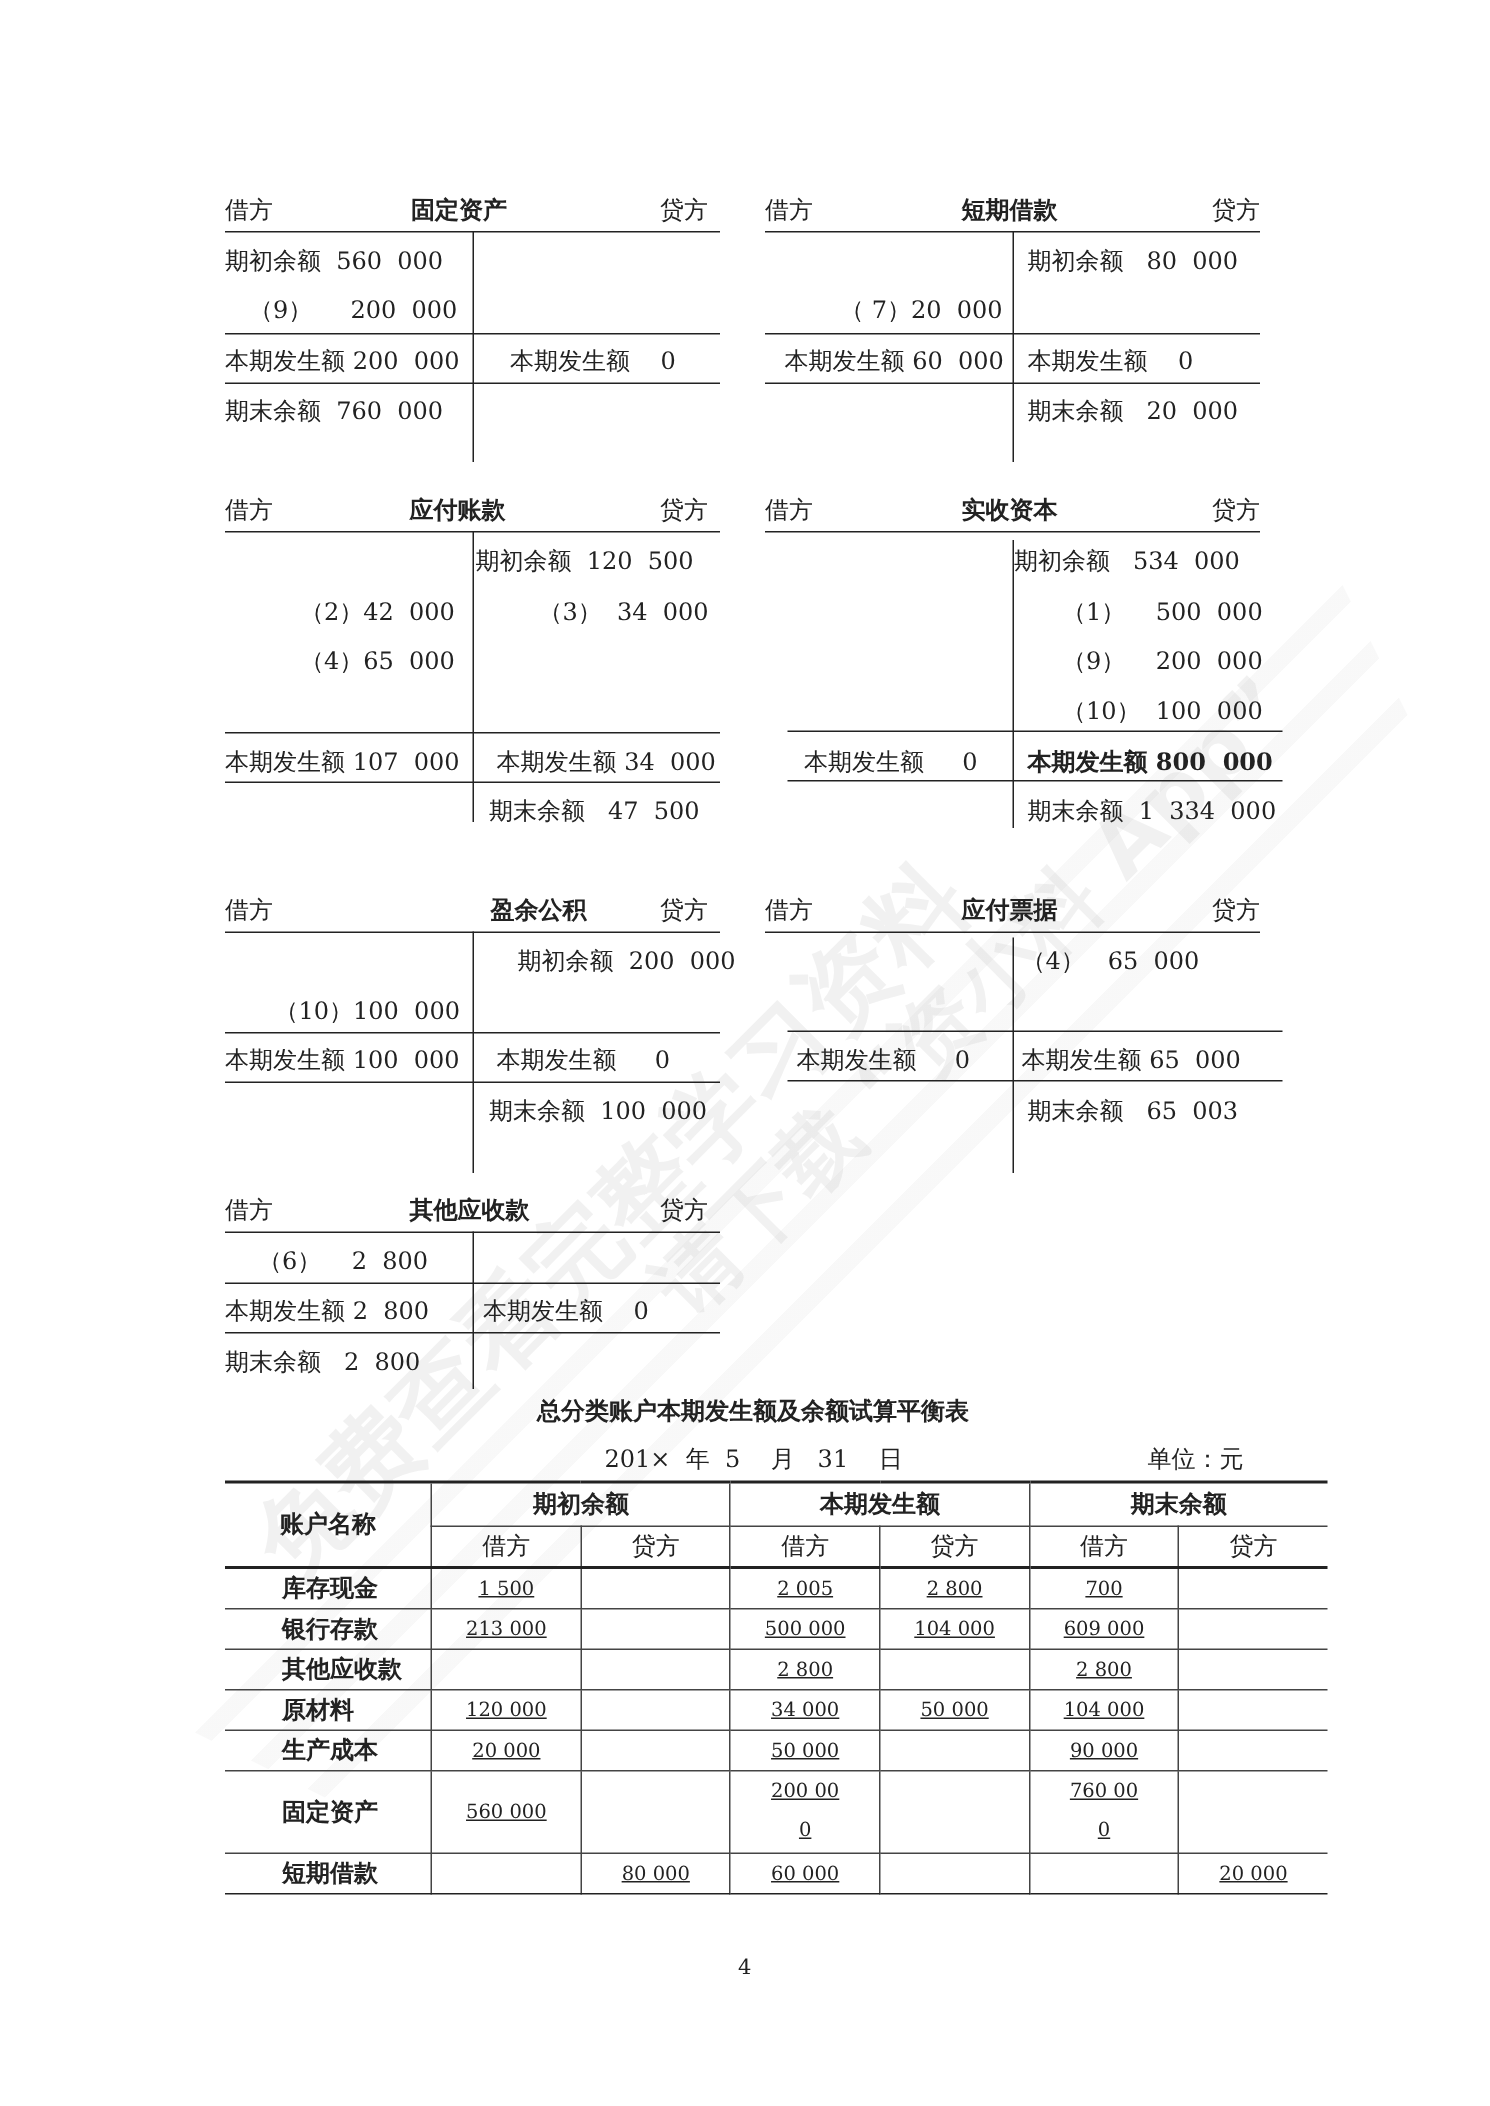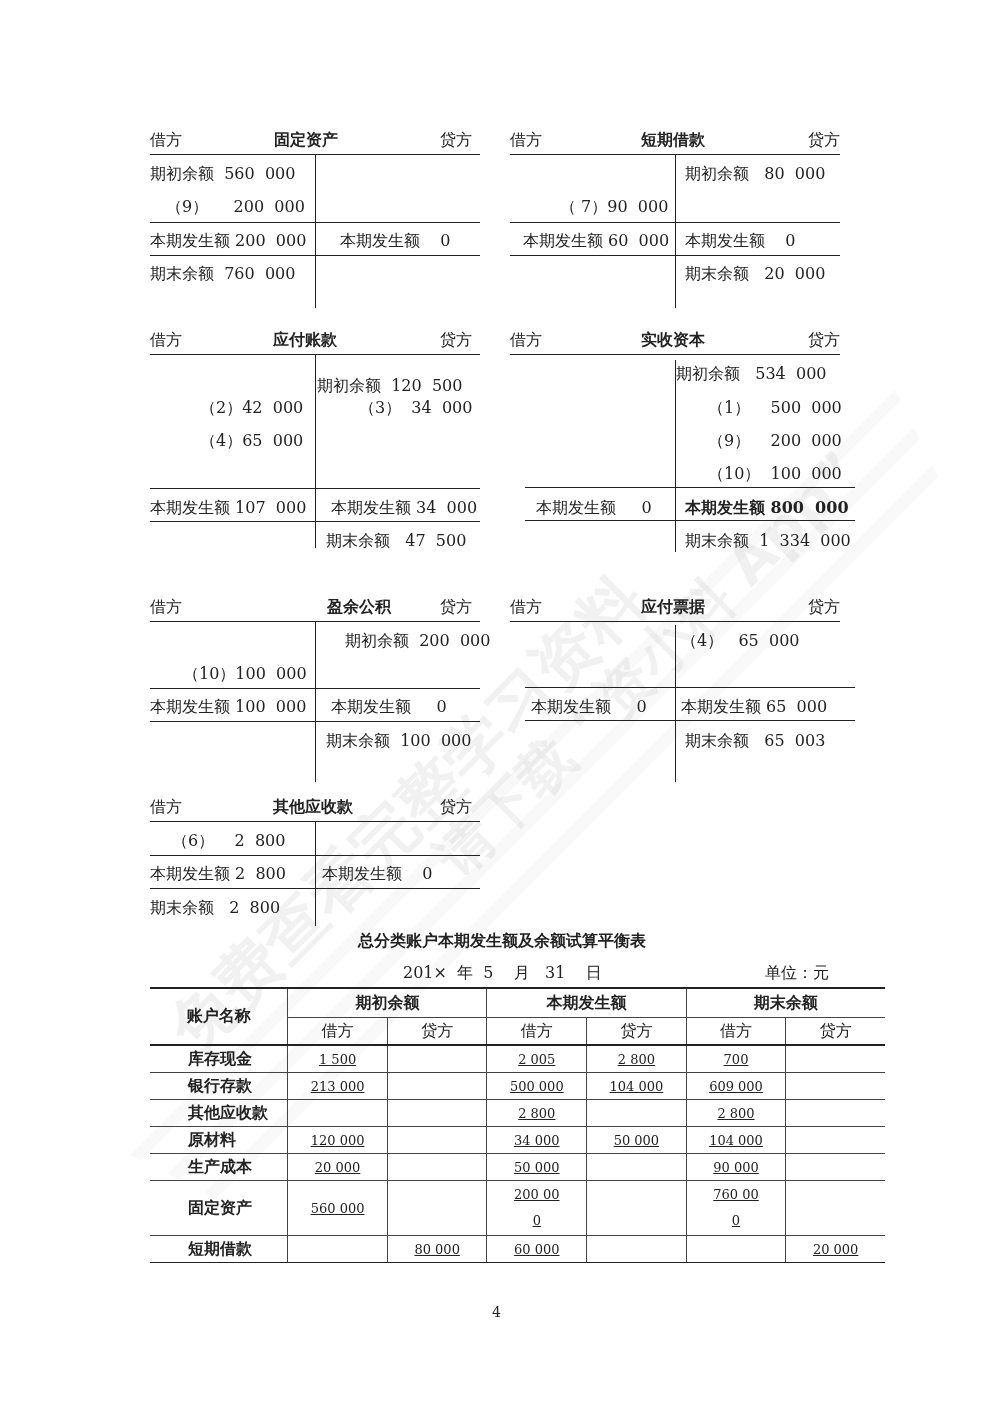--- a/index.html
+++ b/index.html
@@ -53,35 +53,35 @@
   <div class="abs t" style="left:150px; top:264px;">期末余额  760  000</div>
 </div>
 
 <div>
   <div class="abs hdr" style="left:510px; top:130px;">借方</div>
   <div class="abs title-b" style="left:641px; top:130px;">短期借款</div>
   <div class="abs hdr" style="left:808px; top:130px;">贷方</div>
   <div class="hl" style="left:510px; top:154px; width:330px;"></div>
   <div class="vl" style="left:675px; top:154px; height:154px;"></div>
   <div class="abs t" style="left:685px; top:164px;">期初余额   80  000</div>
-  <div class="abs t" style="left:560px; top:197px;">（ 7）90  000</div>
+  <div class="abs t" style="left:560px; top:197px;">（ 7）20  000</div>
   <div class="hl" style="left:510px; top:222px; width:330px;"></div>
   <div class="abs t" style="left:523px; top:231px;">本期发生额 60  000</div>
   <div class="abs t" style="left:685px; top:231px;">本期发生额    0</div>
   <div class="hl" style="left:510px; top:255px; width:330px;"></div>
   <div class="abs t" style="left:685px; top:264px;">期末余额   20  000</div>
 </div>
 
 <div>
   <div class="abs hdr" style="left:150px; top:330px;">借方</div>
   <div class="abs title-b" style="left:273px; top:330px;">应付账款</div>
   <div class="abs hdr" style="left:440px; top:330px;">贷方</div>
   <div class="hl" style="left:150px; top:354px; width:330px;"></div>
   <div class="vl" style="left:315px; top:354px; height:194px;"></div>
-  <div class="abs t" style="left:317px; top:376px;text-align:center;">期初余额  120  500</div>
+  <div class="abs t" style="left:317px; top:364px;text-align:center;">期初余额  120  500</div>
   <div class="abs t" style="left:200px; top:398px;">（2）42  000</div>
   <div class="abs t" style="left:359px; top:398px;">（3）  34  000</div>
   <div class="abs t" style="left:200px; top:431px;">（4）65  000</div>
   <div class="hl" style="left:150px; top:488px; width:330px;"></div>
   <div class="abs t" style="left:150px; top:498px;">本期发生额 107  000</div>
   <div class="abs t" style="left:331px; top:498px;">本期发生额 34  000</div>
   <div class="hl" style="left:150px; top:521px; width:330px;"></div>
   <div class="abs t" style="left:326px; top:531px;">期末余额   47  500</div>
 </div>
 

